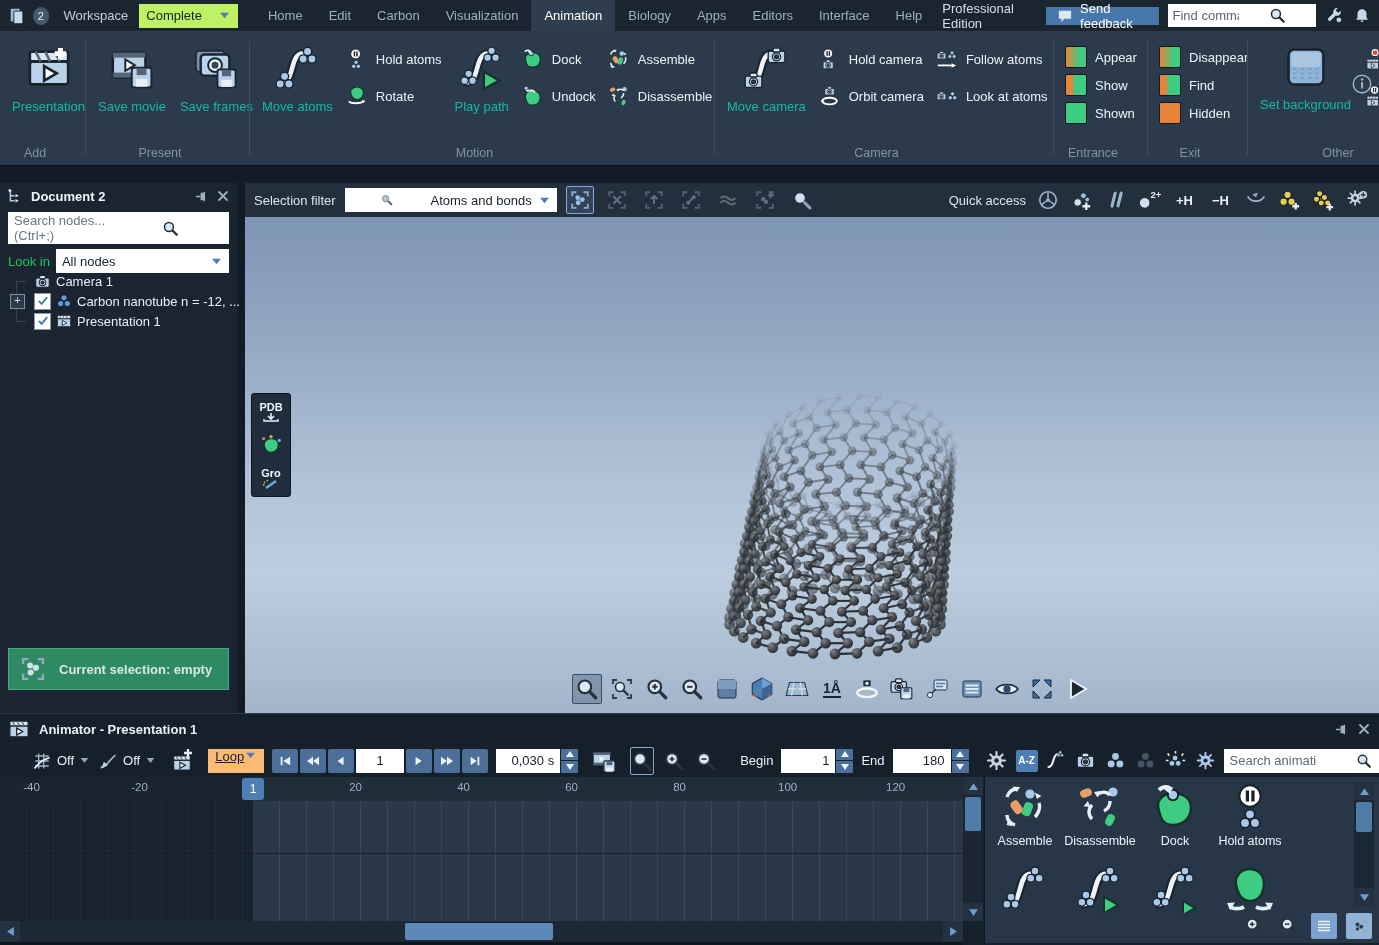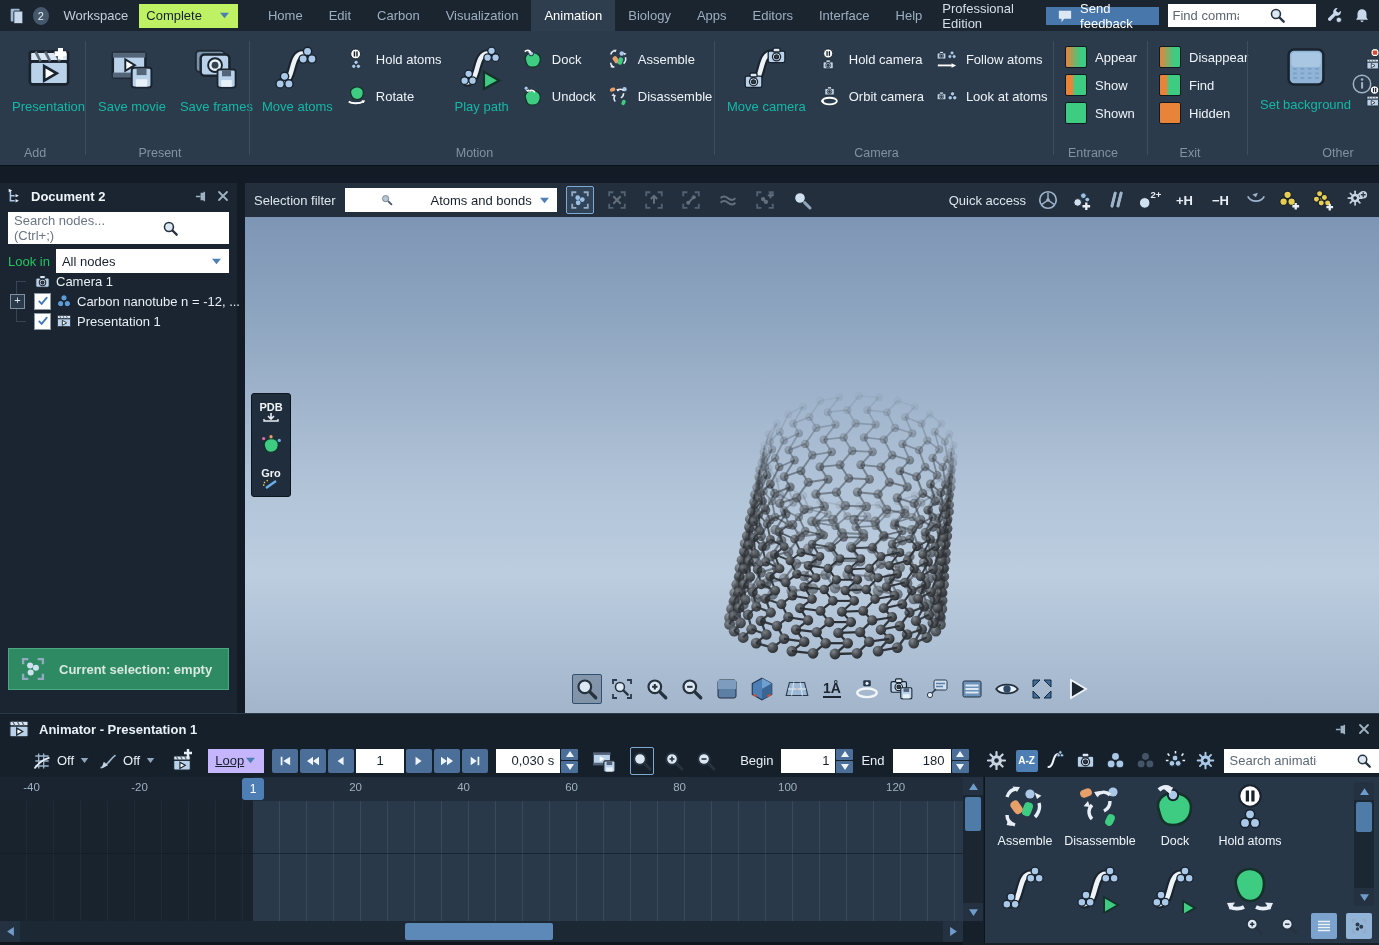--- a/index.html
+++ b/index.html
@@ -85,21 +85,21 @@
   .vbtn.active{border-color:#31506f;background:rgba(25,40,60,.25);}
   .scale1a{color:#1d2630;font-weight:bold;font-size:14px;border-bottom:2px solid #1d2630;line-height:15px;}
 
   
   #animator{position:absolute;left:0;top:713px;width:1379px;height:232px;background:#16202b;border-top:1px solid #2b3a4a;box-sizing:border-box;}
   .ahead{height:30px;display:flex;align-items:center;gap:9px;padding:0 8px;}
   .ahead .ttl{font-weight:bold;color:#eaf1f8;}
   .ahead .hr{margin-left:auto;display:flex;gap:8px;}
   .actrl{height:33px;display:flex;align-items:center;padding-left:32px;gap:8px;}
   .dropbtn{display:flex;align-items:center;gap:5px;color:#e9eff5;}
-  .wbox{background:#c4b5fd;color:#16202c;height:24px;display:flex;align-items:center;padding:0 7px;box-sizing:border-box;text-decoration:underline;}
+  .wbox{background:#fdba74;color:#16202c;height:24px;display:flex;align-items:flex-start;padding:0 7px;box-sizing:border-box;text-decoration:underline;}
   .loopsel{width:74px;}
   .loopsel span{flex:1;}
   .transport{display:flex;gap:2px;align-items:center;}
   .tbtn{width:26px;height:24px;background:#4b6f99;border-radius:2px;display:flex;align-items:center;justify-content:center;}
   .framebox{width:48px;height:24px;background:#fff;color:#16202c;display:flex;align-items:center;justify-content:center;}
   .spin{display:flex;align-items:stretch;height:24px;}
   .spin .val{background:#fff;color:#16202c;display:flex;align-items:center;padding:0 6px;justify-content:flex-end;}
   .spin .ud{width:17px;display:flex;flex-direction:column;gap:1px;margin-left:1px;}
   .spin .ud div{flex:1;background:#4b6f99;display:flex;align-items:center;justify-content:center;border-radius:1px;}
   .magbtn{width:27px;height:26px;display:flex;align-items:center;justify-content:center;border:1px solid transparent;border-radius:2px;}

